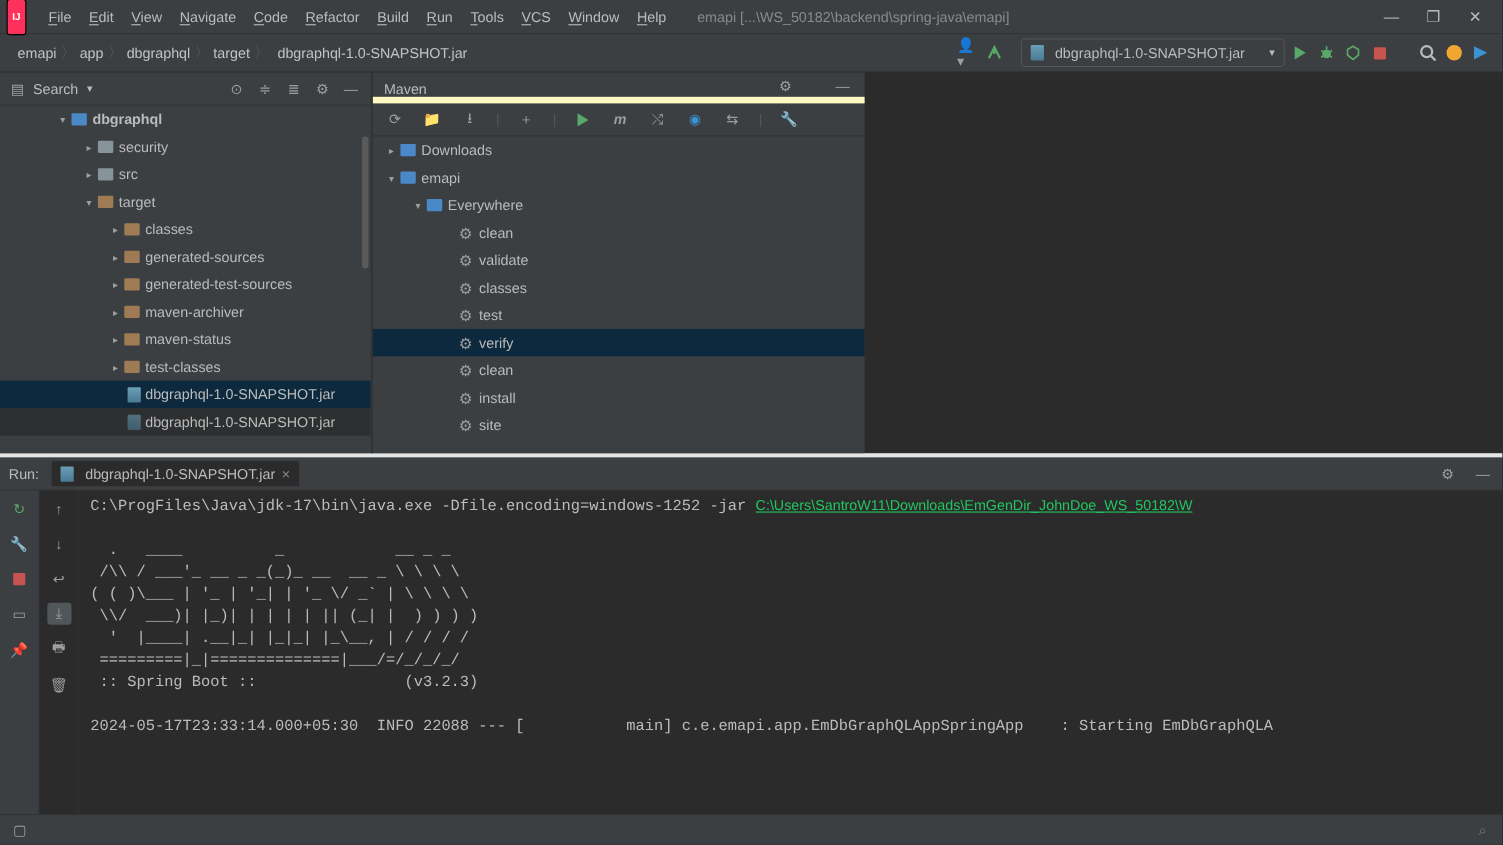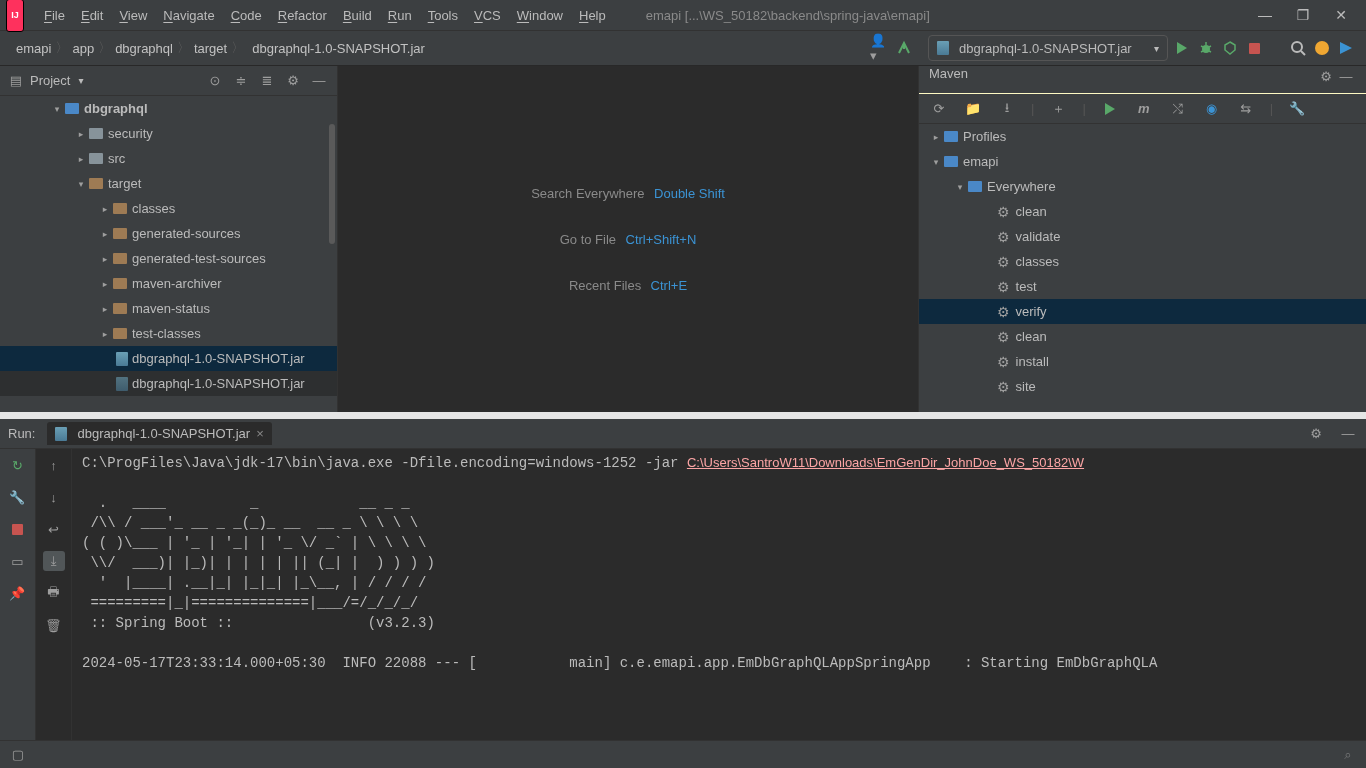--- a/index.html
+++ b/index.html
@@ -3,21 +3,21 @@
 <meta charset="utf-8">
 <style>
   * { margin: 0; padding: 0; box-sizing: border-box; font-family: "Segoe UI", Arial, sans-serif; font-size: 13px; }
   body { background: #2b2b2b; color: #bbbbbb; width: 1366px; height: 768px; overflow: hidden; position: relative; }
   .row { display: flex; align-items: center; }
   
   .titlebar { height: 30px; background: #3c3f41; display: flex; align-items: center; padding: 0 6px; }
   .logo { width: 18px; height: 33px; background: #fe315d; border-radius: 3px; margin-right: 12px; display:flex; align-items:center; justify-content:center; font-size:9px; color:#fff; font-weight:bold; border:1px solid #000; }
   .menuitem { padding: 4px 8px; cursor: pointer; }
   .underline { text-decoration: underline; text-underline-offset: 2px; }
-  .title-text { flex: 1; text-align: left; margin-left: 32px; color: #8a8a8a; }
+  .title-text { flex: 1; text-align: left; margin-left: 20px; color: #8a8a8a; }
   .win-controls { display: flex; gap: 24px; padding: 0 12px; }
   .win-btn { width: 14px; height: 14px; cursor: pointer; color:#bbbbbb; display:flex; align-items:center; justify-content:center; font-size:14px;}
   
   .navbar { height: 36px; background: #3c3f41; border-top: 1px solid #323232; border-bottom: 1px solid #282828; display: flex; align-items: center; padding: 0 10px; gap: 4px; }
   .crumb { color: #c2c2c2; padding: 2px 6px; cursor: pointer; }
   .crumb-sep { color: #5e5e5e; margin: 0 -2px; }
   .spacer { flex: 1; }
   .run-select { background: #3c3f41; border: 1px solid #555; border-radius: 4px; height: 26px; display: flex; align-items: center; padding: 0 8px; gap: 6px; min-width: 240px; }
   .tb-icon { width: 20px; height: 20px; display: flex; align-items: center; justify-content: center; cursor: pointer; color: #9e9e9e; }
   .green { color: #59a869; }
@@ -38,35 +38,35 @@
   .jar-icon { width:12px; height:14px; background: linear-gradient(#6a9fb5,#4a7a95); border-radius:1px; margin-right:4px; }
   .sel-dark { background: #0d293e; }
   .sel-darker { background: #2d2f30; }
   .tree-scroll-thumb{ position:absolute; right:2px; top:28px; width:6px; height:120px; background:#5a5a5a; border-radius:3px;}
   
   .editor { flex: 1; background: #2b2b2b; display:flex; flex-direction:column; align-items:center; justify-content:center; gap:26px; }
   .tip { font-size: 17px; color: #8a8a8a; }
   .tip .kbd { color: #3b93d4; }
   
   .maven-panel { width: 448px; background: #3c3f41; border-left: 1px solid #323232; display:flex; flex-direction:column;}
-  .maven-head { height: 28px; display: flex; align-items: flex-start; padding: 0 10px; border-bottom:1px solid #fef9c3;}
+  .maven-head { height: 28px; display: flex; align-items: flex-end; padding: 0 10px; border-bottom:6px solid #fef9c3;gap:32px;}
   .maven-tb { height: 30px; display:flex; align-items:center; gap:14px; padding:0 10px; border-bottom:1px solid #323232;}
   .maven-tree { flex:1; position:relative; }
   .m-row { height:25px; display:flex; align-items:center; cursor:pointer; white-space:nowrap; }
   .gear-ic { color:#9e9e9e; margin-right:6px; font-size:14px; }
   .sel-mv { background:#0d293e; }
   
-  .run-area { height: 328px; background: #2b2b2b; display:flex; flex-direction:column; border-top:7px solid #e5e5e5;}
+  .run-area { height: 328px; background: #2b2b2b; display:flex; flex-direction:column; border-top:4px solid #e5e5e5;}
   .run-tabbar { height: 30px; background:#3c3f41; display:flex; align-items:center; padding:0 8px; border-bottom:1px solid #323232; gap:12px;}
   .run-tab { display:flex; align-items:center; gap:6px; padding:4px 8px; background:#2b2b2b; border-radius:3px 3px 0 0; cursor:pointer;}
   .run-body { flex:1; display:flex; }
   .run-left { width:36px; background:#3c3f41; display:flex; flex-direction:column; align-items:center; padding:6px 0; gap:12px; border-right:1px solid #323232;}
   .run-left2 { width:36px; background:#2b2b2b; display:flex; flex-direction:column; align-items:center; padding:6px 0; gap:12px; border-right:1px solid #323232;}
   .console { flex:1; overflow:hidden; padding:4px 10px; font-family:'Consolas','Courier New',monospace; font-size:14px; line-height:20px; color:#bbbbbb; white-space:pre; }
-  .console a { color:#fca5a5; text-decoration:underline;text-align:center; }
+  .console a { color:#22c55e; text-decoration:underline;text-align:center; }
   
   .statusbar { height:28px; background:#3c3f41; border-top:1px solid #323232; display:flex; align-items:center; padding:0 8px; justify-content:space-between;}
   svg { display:block; }
 </style>
 </head>
 <body>
 
 <div class="titlebar">
   <div class="logo">IJ</div>
   <div class="row" id="menu-host">
@@ -152,21 +152,21 @@
         <path d="M2 2 L14 8 L2 14 Z" fill="url(#g)"></path>
       </svg>
     </div>
 </div>
 
 <div class="middle">
 
   <div class="project-panel">
     <div class="project-head">
       <span class="tb-icon" style="width:16px;">▤</span>
-      <span>Project</span>
+      <span>Search</span>
       <span style="font-size:10px; margin-left:2px;">▾</span>
       <div class="spacer"></div>
       <span class="tb-icon">⊙</span>
       <span class="tb-icon">≑</span>
       <span class="tb-icon">≣</span>
       <span class="tb-icon">⚙</span>
       <span class="tb-icon">―</span>
     </div>
     <div class="tree">
       <div class="tree-row" style="padding-left:50px;">
@@ -244,25 +244,20 @@
           <span>dbgraphql-1.0-SNAPSHOT.jar</span>
         </div>
       <div class="tree-row sel-darker" style="padding-left:116px;">
           <span class="jar-icon" style="opacity:.6;"></span>
           <span>dbgraphql-1.0-SNAPSHOT.jar</span>
         </div>
       <div class="tree-scroll-thumb"></div>
     </div>
   </div>
 
-  <div class="editor">
-    <div class="tip"><span>Search Everywhere</span>&nbsp;&nbsp;<span class="kbd">Double Shift</span></div>
-    <div class="tip"><span>Go to File</span>&nbsp;&nbsp;<span class="kbd">Ctrl+Shift+N</span></div>
-    <div class="tip"><span>Recent Files</span>&nbsp;&nbsp;<span class="kbd">Ctrl+E</span></div>
-  </div>
 
   <div class="maven-panel">
     <div class="maven-head">
       <span>Maven</span>
       <div class="spacer"></div>
       <span class="tb-icon">⚙</span>
       <span class="tb-icon">―</span>
     </div>
     <div class="maven-tb">
       <span class="tb-icon">⟳</span>
@@ -282,21 +277,21 @@
       <span class="tb-icon">⇆</span>
       <span style="color:#555;">|</span>
       <span class="tb-icon">🔧</span>
     </div>
     <div class="maven-tree">
       <div class="m-row" style="padding-left:10px;">
           <span class="tw">▸</span>
           <span class="fold-icon">
             <span class="fold-blue"></span>
           </span>
-          <span>Profiles</span>
+          <span>Downloads</span>
         </div>
       <div class="m-row" style="padding-left:10px;">
           <span class="tw">▾</span>
           <span class="fold-icon">
             <span class="fold-blue"></span>
           </span>
           <span>emapi</span>
         </div>
       <div class="m-row" style="padding-left:34px;">
           <span class="tw">▾</span>

